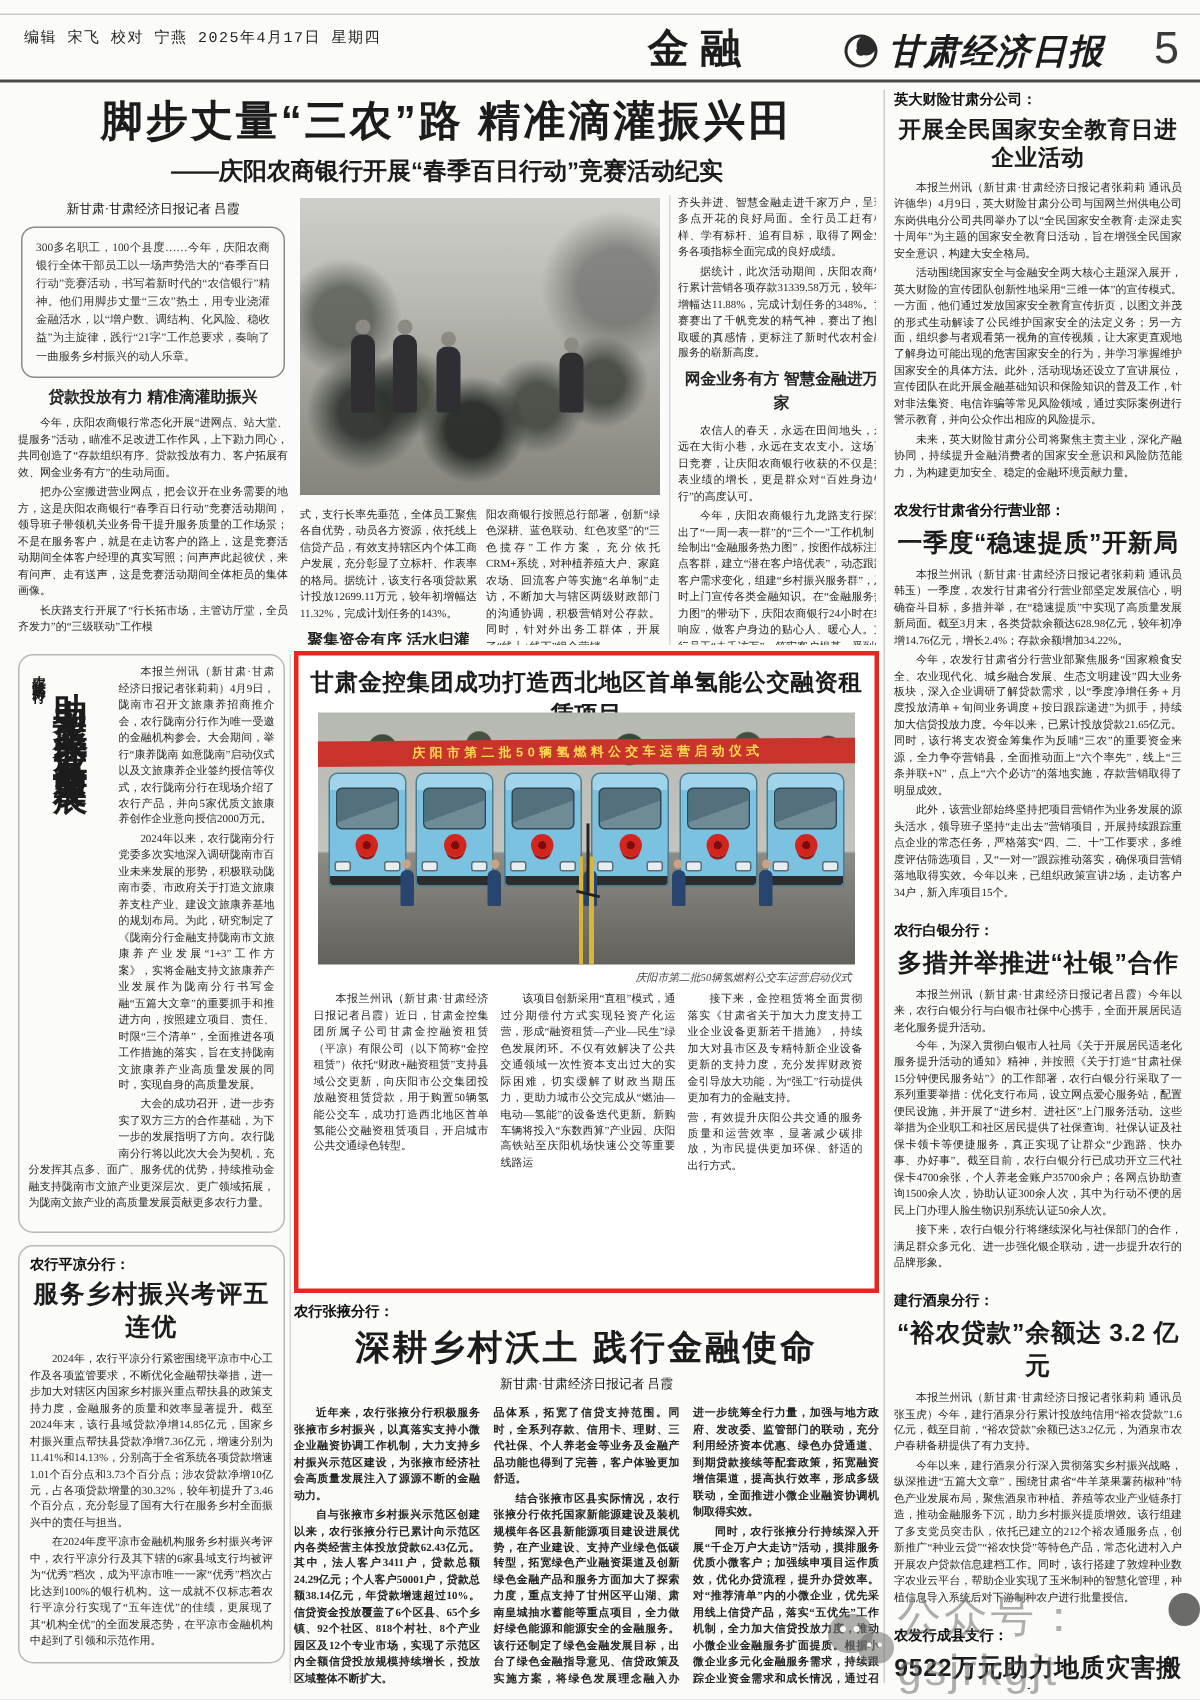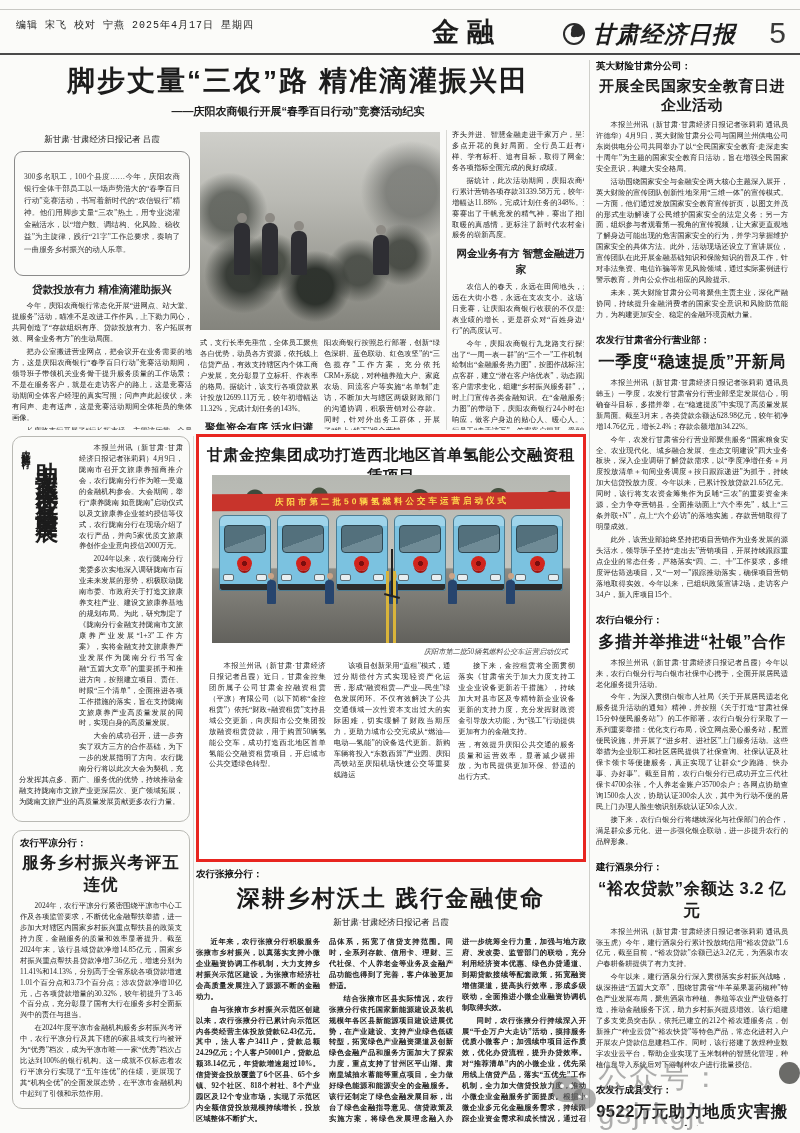--- a/index.html
+++ b/index.html
@@ -23,24 +23,24 @@
   .body-txt{font-size:7.3px;line-height:1.5;text-align:justify;color:#252525;}
   .body-txt p{margin:0 0 2px;text-indent:2em;}
   .byline{font-size:8.5px;text-align:center;margin:3px 0 5px;color:#111;}
   .sec-head{font-size:10.5px;font-weight:bold;text-align:center;margin:5px 0 4px;
             font-family:"Liberation Sans","DejaVu Sans",sans-serif;text-indent:0;}
   .kicker{font-size:9.5px;font-weight:bold;font-family:"Liberation Sans","DejaVu Sans",sans-serif;color:#111;}
   
   .lead{position:absolute;left:12px;top:60px;width:572px;height:370px;overflow:hidden;}
   .lead-headline{font-size:28px;font-weight:bold;text-align:center;letter-spacing:2px;
                  font-family:"Liberation Sans","DejaVu Sans",sans-serif;margin:2px 0 4px;}
-  .lead-subhead{font-size:11px;font-weight:bold;text-align:center;margin-bottom:8px;
+  .lead-subhead{font-size:16px;font-weight:bold;text-align:center;margin-bottom:8px;
                 font-family:"Liberation Sans","DejaVu Sans",sans-serif;}
   .lead-colA{position:absolute;left:0;top:70px;width:180px;height:300px;overflow:hidden;}
-  .intro-box{border:1px solid #8a8a8a;border-radius:9px;padding:19px 9px;margin:2px 2px 6px;
+  .intro-box{border:1px solid #8a8a8a;border-radius:9px;padding:7px 9px;margin:2px 2px 6px;
              font-size:7.6px;line-height:1.6;color:#333;text-align:justify;}
   .lead-photo{position:absolute;left:188px;top:72px;width:240px;height:198px;
               background:
         radial-gradient(circle at 18% 72%, rgba(40,45,40,.85) 0 7%, rgba(40,45,40,0) 16%),
         radial-gradient(circle at 30% 66%, rgba(55,60,52,.8) 0 6%, rgba(55,60,52,0) 14%),
         radial-gradient(circle at 48% 78%, rgba(35,40,35,.9) 0 9%, rgba(35,40,35,0) 18%),
         radial-gradient(circle at 66% 70%, rgba(60,64,58,.8) 0 7%, rgba(60,64,58,0) 15%),
         radial-gradient(circle at 84% 62%, rgba(48,52,46,.75) 0 6%, rgba(48,52,46,0) 13%),
         radial-gradient(circle at 12% 40%, rgba(70,74,68,.7) 0 8%, rgba(70,74,68,0) 16%),
         radial-gradient(circle at 88% 30%, rgba(90,92,88,.6) 0 10%, rgba(90,92,88,0) 20%),

